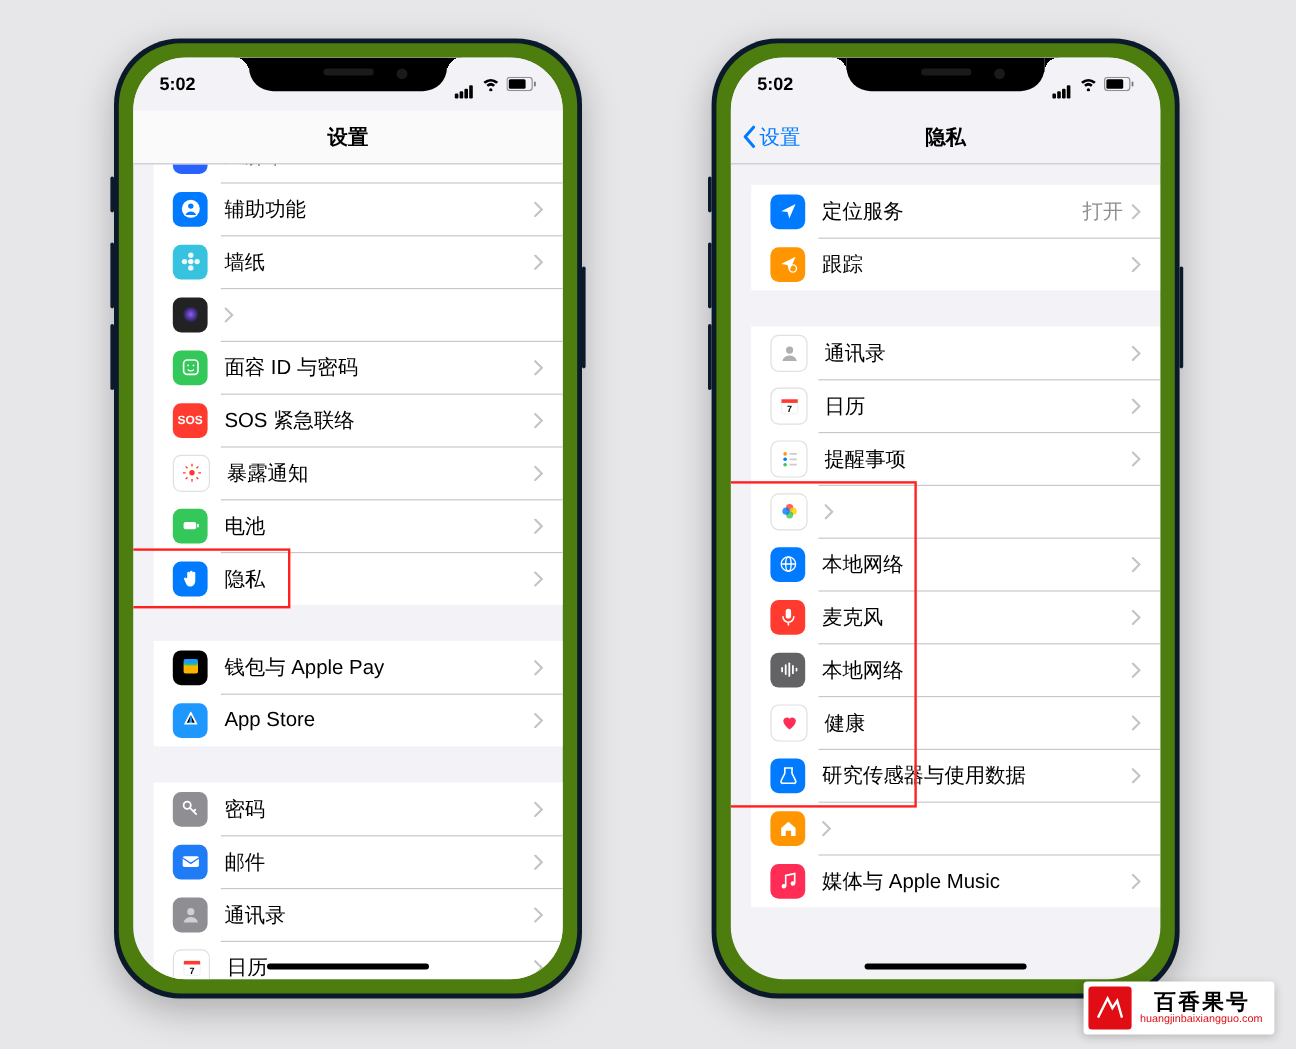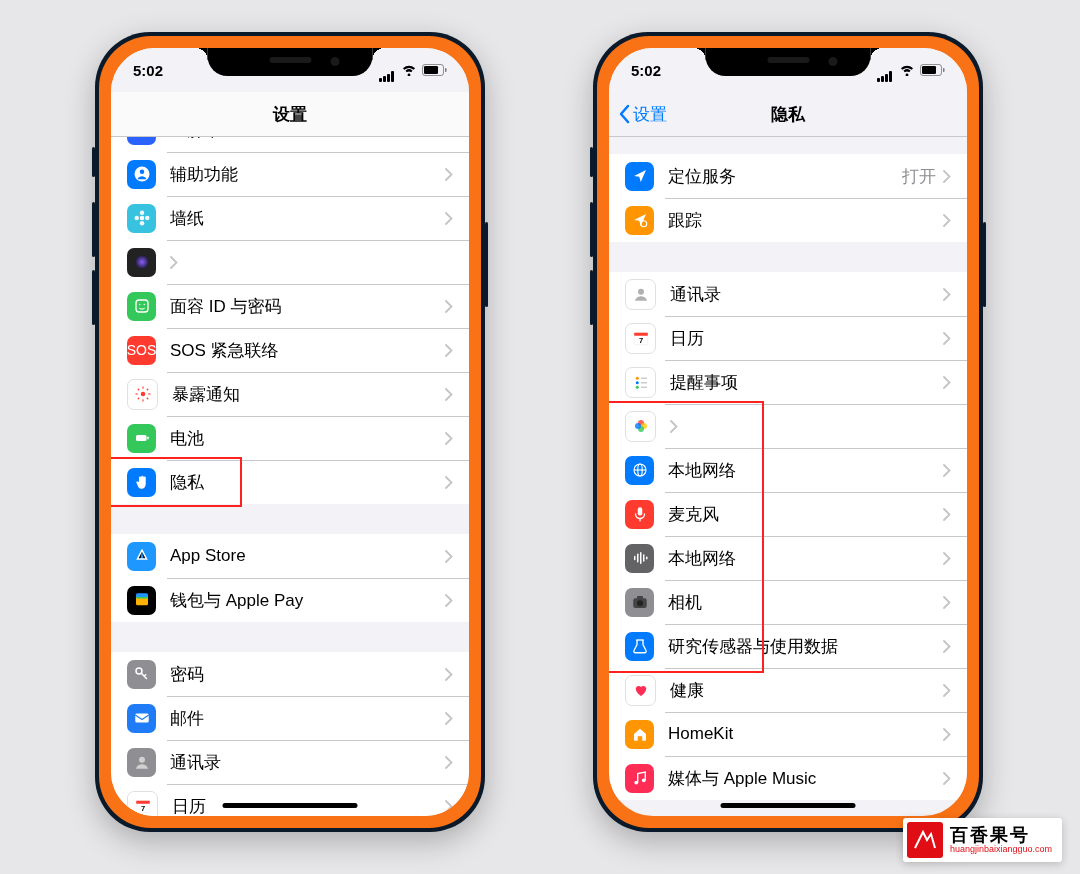--- a/index.html
+++ b/index.html
@@ -1,55 +1,55 @@
 <!DOCTYPE html>
 <html><head>
 <meta charset="utf-8">
 <style>
   html,body{margin:0;padding:0;background:#e7e7e9;font-family:-apple-system,Helvetica,Arial,sans-serif;}
   .stage{width:1080px;height:874px;position:relative;}
   .phone{position:absolute;width:390px;height:800px;border-radius:55px;background:#0b1a2a;box-shadow:0 10px 30px rgba(0,0,0,0.25);}
-  .phone-inner{position:absolute;inset:4px;border-radius:52px;background:#f97316;}
+  .phone-inner{position:absolute;inset:4px;border-radius:52px;background:#4d7c0f;}
   .screen{position:absolute;inset:12px;border-radius:44px;background:#f2f2f7;overflow:hidden;}
   .notch{position:absolute;top:0;left:50%;transform:translateX(-50%);width:165px;height:28px;background:#000;border-bottom-left-radius:20px;border-bottom-right-radius:20px;z-index:50;}
   .notch:before,.notch:after{content:"";position:absolute;top:0;width:12px;height:12px;background:radial-gradient(circle at 12px 12px,transparent 12px,#000 12px);}
   .notch:before{left:-12px;transform:scaleX(-1);}
   .notch:after{right:-12px;}
   .dot{position:absolute;top:11px;border-radius:50%;}
   .dot.spk{width:42px;height:6px;background:#1a1a1a;left:50%;transform:translateX(-50%);border-radius:4px;top:9px;}
   .dot.cam{width:9px;height:9px;background:#1a1a1a;right:33px;top:9px;}
   .status{position:absolute;top:0;left:0;right:0;height:44px;display:flex;justify-content:space-between;align-items:center;padding:0 22px;font-weight:600;font-size:15px;color:#000;background:#f2f2f7;z-index:10;}
   .status-right{display:flex;align-items:center;gap:5px;}
   .sig,.wf,.bat{display:inline-block;}
   .sig{width:17px;height:11px;}
   .sig span{display:inline-block;width:3px;background:#000;margin-right:1px;vertical-align:bottom;border-radius:1px;}
   .wf svg,.bat svg{display:block;}
   .nav{position:absolute;top:44px;left:0;right:0;height:44px;display:flex;align-items:center;justify-content:center;background:#f2f2f7;border-bottom:0.5px solid #c8c7cc;font-size:17px;font-weight:600;z-index:9;}
   .nav.scrolled{background:#fafafa;}
   .nav .back{position:absolute;left:9px;display:flex;align-items:center;color:#007aff;font-weight:400;font-size:17px;}
   .nav .back svg{margin-right:3px;}
   .list-area{position:absolute;top:88px;left:0;right:0;bottom:0;overflow:hidden;}
-  .group{background:#fff;margin-top:30px;}
+  .group{background:#fff;margin-top:30px;margin-left:17px;}
   .group.first{margin-top:0;}
   .group.tight{margin-top:18px;}
   .row{display:flex;align-items:center;height:44px;padding-left:16px;position:relative;}
   .row:after{content:"";position:absolute;left:56px;right:0;bottom:0;height:0.5px;background:#c8c7cc;}
   .row:last-child:after{display:none;}
   .ico{width:29px;height:29px;border-radius:7px;display:flex;align-items:center;justify-content:center;flex:0 0 29px;margin-right:14px;color:#fff;font-size:15px;font-weight:600;}
   .lbl{flex:1;font-size:17px;color:#000;}
   .detail{font-size:17px;color:#8e8e93;margin-right:7px;}
   .chev{width:8px;height:13px;margin-right:16px;}
   .chev svg{display:block;color:#c4c4c6;}
   .hi{position:absolute;border:2.5px solid #ff2020;z-index:5;pointer-events:none;}
   .home-ind{position:absolute;bottom:8px;left:50%;transform:translateX(-50%);width:135px;height:5px;border-radius:3px;background:#000;z-index:20;}
   .side-btn{position:absolute;background:#0b1a2a;border-radius:2px;}
   .watermark{position:absolute;right:18px;bottom:12px;display:flex;align-items:center;background:#fff;padding:4px 10px 4px 4px;border-radius:3px;box-shadow:0 2px 8px rgba(0,0,0,0.2);}
   .watermark .wlogo{width:36px;height:36px;background:#e00d14;border-radius:3px;display:flex;align-items:center;justify-content:center;margin-right:7px;}
   .watermark .wtext{display:flex;flex-direction:column;line-height:1.05;}
-  .watermark .wt1{font-size:18px;font-weight:700;color:#000;letter-spacing:2px;}
+  .watermark .wt1{font-size:18px;font-weight:700;color:#000;letter-spacing:2px;margin-left:12px;}
   .watermark .wt2{font-size:9px;color:#e00d14;}
 </style>
 </head>
 <body>
 
 <div class="stage">
 
   <div class="phone" style="left:95px;top:32px;">
     <div class="side-btn" style="left:-3px;top:115px;width:3px;height:30px;"></div>
     <div class="side-btn" style="left:-3px;top:170px;width:3px;height:55px;"></div>
@@ -161,21 +161,21 @@
                 </span>
                 <span class="lbl">面容 ID 与密码</span>
                 <span class="chev">
                   <svg width="8" height="13" viewBox="0 0 8 13">
                     <path d="M1 1l5.5 5.5L1 12" stroke="currentColor" stroke-width="1.8" fill="none" stroke-linecap="round"></path>
                   </svg>
                 </span>
               </div>
               <div class="row" style="">
                 <span class="ico" style="background:#ff3b30;">
-                  <span style="color:#fff;font-size:14px;font-weight:400;">SOS</span>
+                  <span style="color:#fff;font-size:10px;font-weight:700;">SOS</span>
                 </span>
                 <span class="lbl">SOS 紧急联络</span>
                 <span class="chev">
                   <svg width="8" height="13" viewBox="0 0 8 13">
                     <path d="M1 1l5.5 5.5L1 12" stroke="currentColor" stroke-width="1.8" fill="none" stroke-linecap="round"></path>
                   </svg>
                 </span>
               </div>
               <div class="row" style="">
                 <span class="ico" style="background:#fff;border:0.5px solid #e0e0e0;">
@@ -223,41 +223,41 @@
                 <span class="lbl">隐私</span>
                 <span class="chev">
                   <svg width="8" height="13" viewBox="0 0 8 13">
                     <path d="M1 1l5.5 5.5L1 12" stroke="currentColor" stroke-width="1.8" fill="none" stroke-linecap="round"></path>
                   </svg>
                 </span>
               </div>
             </div>
             <div class="group">
               <div class="row" style="">
-                <span class="ico" style="background:#1e98ff;">
-                  <svg width="18" height="18" viewBox="0 0 24 24">
-                    <path d="M12 4l-6 12h4M12 4l6 12h-4M9 16h6" stroke="#fff" stroke-width="2" stroke-linecap="round"></path>
-                  </svg>
-                </span>
-                <span class="lbl">App Store</span>
-                <span class="chev">
-                  <svg width="8" height="13" viewBox="0 0 8 13">
-                    <path d="M1 1l5.5 5.5L1 12" stroke="currentColor" stroke-width="1.8" fill="none" stroke-linecap="round"></path>
-                  </svg>
-                </span>
-              </div>
-              <div class="row" style="">
                 <span class="ico" style="background:#000;">
                   <svg width="18" height="18" viewBox="0 0 24 24">
                     <rect x="4" y="7" width="16" height="12" rx="2" fill="#ffb300"></rect>
                     <rect x="4" y="5" width="16" height="5" rx="2" fill="#34c759"></rect>
                     <rect x="4" y="3" width="16" height="5" rx="2" fill="#1e98ff"></rect>
                   </svg>
                 </span>
                 <span class="lbl">钱包与 Apple Pay</span>
+                <span class="chev">
+                  <svg width="8" height="13" viewBox="0 0 8 13">
+                    <path d="M1 1l5.5 5.5L1 12" stroke="currentColor" stroke-width="1.8" fill="none" stroke-linecap="round"></path>
+                  </svg>
+                </span>
+              </div>
+              <div class="row" style="">
+                <span class="ico" style="background:#1e98ff;">
+                  <svg width="18" height="18" viewBox="0 0 24 24">
+                    <path d="M12 4l-6 12h4M12 4l6 12h-4M9 16h6" stroke="#fff" stroke-width="2" stroke-linecap="round"></path>
+                  </svg>
+                </span>
+                <span class="lbl">App Store</span>
                 <span class="chev">
                   <svg width="8" height="13" viewBox="0 0 8 13">
                     <path d="M1 1l5.5 5.5L1 12" stroke="currentColor" stroke-width="1.8" fill="none" stroke-linecap="round"></path>
                   </svg>
                 </span>
               </div>
             </div>
             <div class="group">
               <div class="row" style="">
                 <span class="ico" style="background:#8e8e93;">
@@ -498,28 +498,26 @@
                   </svg>
                 </span>
                 <span class="lbl">本地网络</span>
                 <span class="chev">
                   <svg width="8" height="13" viewBox="0 0 8 13">
                     <path d="M1 1l5.5 5.5L1 12" stroke="currentColor" stroke-width="1.8" fill="none" stroke-linecap="round"></path>
                   </svg>
                 </span>
               </div>
               <div class="row" style="">
-                <span class="ico" style="background:#8e8e93;">
-                  <svg width="18" height="18" viewBox="0 0 24 24">
-                    <rect x="3" y="7" width="18" height="13" rx="3" fill="#444"></rect>
-                    <circle cx="12" cy="13.5" r="4" fill="#222"></circle>
-                    <rect x="8" y="4" width="8" height="4" rx="1" fill="#444"></rect>
-                  </svg>
-                </span>
-                <span class="lbl">相机</span>
+                <span class="ico" style="background:#fff;border:0.5px solid #e0e0e0;">
+                  <svg width="18" height="18" viewBox="0 0 24 24">
+                    <path d="M12 20s-7-4.5-7-10a4 4 0 017-2 4 4 0 017 2c0 5.5-7 10-7 10z" fill="#ff2d55"></path>
+                  </svg>
+                </span>
+                <span class="lbl">健康</span>
                 <span class="chev">
                   <svg width="8" height="13" viewBox="0 0 8 13">
                     <path d="M1 1l5.5 5.5L1 12" stroke="currentColor" stroke-width="1.8" fill="none" stroke-linecap="round"></path>
                   </svg>
                 </span>
               </div>
               <div class="row" style="">
                 <span class="ico" style="background:#007aff;">
                   <svg width="18" height="18" viewBox="0 0 24 24">
                     <path d="M8 4v6l-4 8a2 2 0 002 3h12a2 2 0 002-3l-4-8V4" fill="none" stroke="#fff" stroke-width="1.8"></path>
@@ -527,39 +525,25 @@
                   </svg>
                 </span>
                 <span class="lbl">研究传感器与使用数据</span>
                 <span class="chev">
                   <svg width="8" height="13" viewBox="0 0 8 13">
                     <path d="M1 1l5.5 5.5L1 12" stroke="currentColor" stroke-width="1.8" fill="none" stroke-linecap="round"></path>
                   </svg>
                 </span>
               </div>
               <div class="row" style="">
-                <span class="ico" style="background:#fff;border:0.5px solid #e0e0e0;">
-                  <svg width="18" height="18" viewBox="0 0 24 24">
-                    <path d="M12 20s-7-4.5-7-10a4 4 0 017-2 4 4 0 017 2c0 5.5-7 10-7 10z" fill="#ff2d55"></path>
-                  </svg>
-                </span>
-                <span class="lbl">健康</span>
-                <span class="chev">
-                  <svg width="8" height="13" viewBox="0 0 8 13">
-                    <path d="M1 1l5.5 5.5L1 12" stroke="currentColor" stroke-width="1.8" fill="none" stroke-linecap="round"></path>
-                  </svg>
-                </span>
-              </div>
-              <div class="row" style="">
                 <span class="ico" style="background:#ff9500;">
                   <svg width="18" height="18" viewBox="0 0 24 24">
                     <path d="M4 12l8-7 8 7v8a1 1 0 01-1 1h-4v-6h-6v6H5a1 1 0 01-1-1z" fill="#fff"></path>
                   </svg>
                 </span>
-                <span class="lbl">HomeKit</span>
                 <span class="chev">
                   <svg width="8" height="13" viewBox="0 0 8 13">
                     <path d="M1 1l5.5 5.5L1 12" stroke="currentColor" stroke-width="1.8" fill="none" stroke-linecap="round"></path>
                   </svg>
                 </span>
               </div>
               <div class="row" style="">
                 <span class="ico" style="background:#ff2d55;">
                   <svg width="18" height="18" viewBox="0 0 24 24">
                     <path d="M9 18V6l10-2v11" stroke="#fff" stroke-width="1.8" fill="none"></path>

